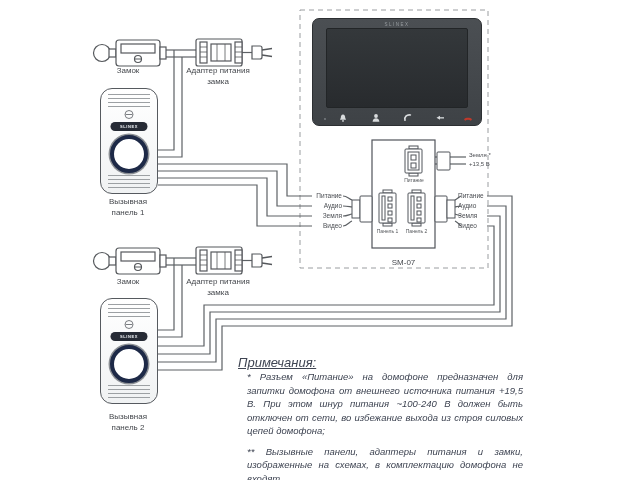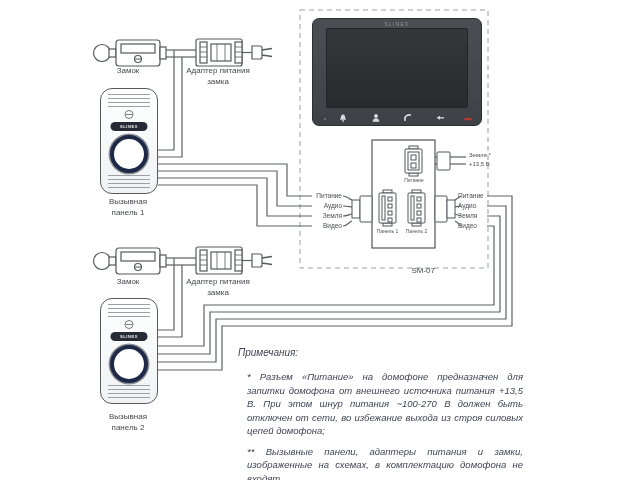--- a/index.html
+++ b/index.html
@@ -30,21 +30,21 @@
   .grill.g-top{top:5px;} .grill.g-bot{bottom:5px;}
   .screw{position:absolute;top:21px;left:50%;transform:translateX(-50%);width:7px;height:7px;
          border:1px solid #7a7d81;border-radius:50%;
          background:linear-gradient(transparent 42%, #7a7d81 42% 58%, transparent 58%);}
   .badge{position:absolute;top:33px;left:50%;transform:translateX(-50%);width:37px;height:9px;
          background:#262b35;border-radius:5px;color:#eef1f4;font-size:4px;font-weight:700;
          letter-spacing:.6px;display:flex;align-items:center;justify-content:center;}
   .cp-btn{position:absolute;top:46px;left:50%;transform:translateX(-50%);width:30px;height:30px;
           border-radius:50%;border:4px solid #1d2947;background:#fff;box-shadow:0 0 0 1.5px #8b8f94;}
   
-  .notes-title{position:absolute;left:238px;top:347px;font-style:italic;font-size:10px;color:#3e4452;}
+  .notes-title{position:absolute;left:238px;top:355px;font-style:italic;font-size:13px;color:#3e4452;text-decoration:underline;}
   .notes{position:absolute;left:247px;top:370px;width:276px;font-style:italic;font-size:9.5px;
          line-height:13.5px;color:#3e4452;text-align:justify;}
   .notes .n2{margin-top:7px;}
 </style>
 </head>
 <body>
 
 <div class="stage">
 
   <svg class="layer" width="640" height="480" viewBox="0 0 640 480">
@@ -246,31 +246,31 @@
   <div class="lbl" style="left:168px;top:277px;width:100px;">Адаптер питания</div>
   <div class="lbl" style="left:168px;top:288px;width:100px;">замка</div>
   <div class="lbl" style="left:93px;top:412px;width:70px;">Вызывная</div>
   <div class="lbl" style="left:93px;top:423px;width:70px;">панель 2</div>
 
   <div class="lbl sm" style="left:391px;top:177px;width:46px;">Питание</div>
   <div class="lbl sm" style="left:369px;top:228px;width:37px;">Панель 1</div>
   <div class="lbl sm" style="left:398px;top:228px;width:37px;">Панель 2</div>
   <div class="lbl xs" style="left:469px;top:152px;">Земля *</div>
   <div class="lbl xs" style="left:469px;top:161px;">+13,5 В</div>
-  <div class="lbl" style="left:372px;top:266px;width:63px;text-align:right;">SM-07</div>
+  <div class="lbl" style="left:372px;top:258px;width:63px;">SM-07</div>
 
   <div class="wire-lbl wl-left" style="top:192px;">Питание</div>
   <div class="wire-lbl wl-left" style="top:202px;">Аудио</div>
   <div class="wire-lbl wl-left" style="top:212px;">Земля</div>
   <div class="wire-lbl wl-left" style="top:222px;">Видео</div>
 
   <div class="wire-lbl wl-right" style="top:192px;">Питание</div>
   <div class="wire-lbl wl-right" style="top:202px;">Аудио</div>
   <div class="wire-lbl wl-right" style="top:212px;">Земля</div>
   <div class="wire-lbl wl-right" style="top:222px;">Видео</div>
 
   <div class="notes-title">Примечания:</div>
   <div class="notes">
-    <div class="n1">* Разъем «Питание» на домофоне предназначен для запитки домофона от внешнего источника питания +13,5 В. При этом шнур питания ~100-270 В должен быть отключен от сети, во избежание выхода из строя силовых цепей домофона;</div>
+    <div class="n1">* Разъем «Питание» на домофоне предназначен для запитки домофона от внешнего источника питания +19,5 В. При этом шнур питания ~100-240 В должен быть отключен от сети, во избежание выхода из строя силовых цепей домофона;</div>
     <div class="n2">** Вызывные панели, адаптеры питания и замки, изображенные на схемах, в комплектацию домофона не входят.</div>
   </div>
 
 </div>
 
 </body></html>

